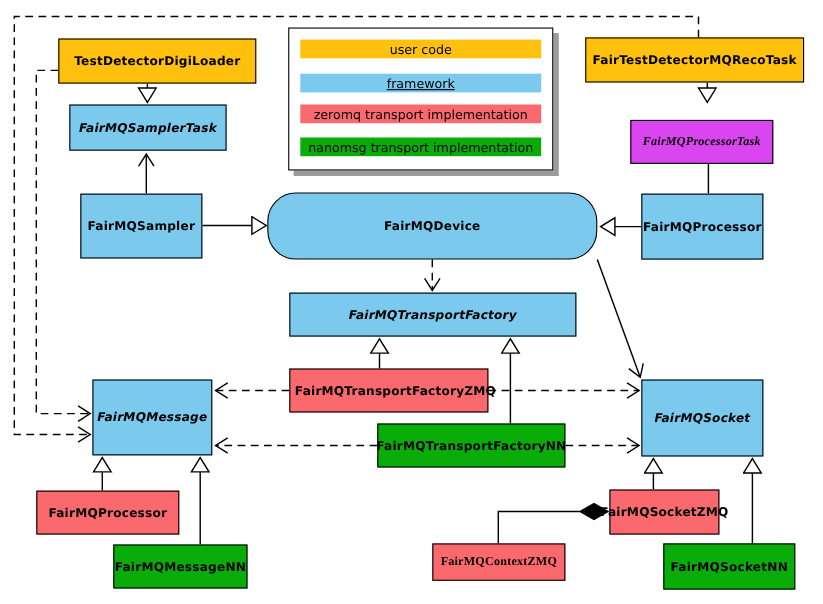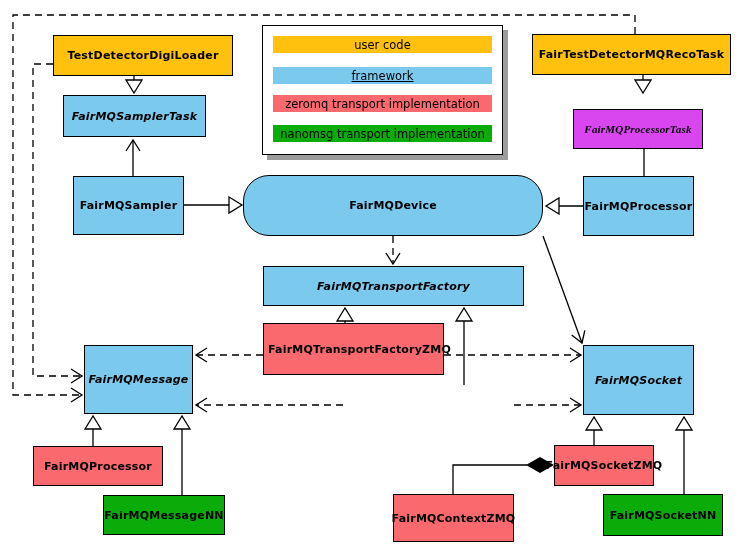--- a/index.html
+++ b/index.html
@@ -74,26 +74,27 @@
   </svg>
 
   <div class="node" style="left: 53px; top: 35px; width: 180px; height: 41px; background: rgb(255, 193, 13);">TestDetectorDigiLoader</div>
   <div class="node" style="left: 532px; top: 34px; width: 199px; height: 41px; background: rgb(255, 193, 13);">FairTestDetectorMQRecoTask</div>
   <div class="node abstract" style="left: 63px; top: 95px; width: 143px; height: 42px; background: rgb(124, 201, 238);">FairMQSamplerTask</div>
   <div class="node abstract" style="left: 573px; top: 109px; width: 130px; height: 40px; background: #d946ef; font-family: Liberation Serif, serif;">FairMQProcessorTask</div>
   <div class="node" style="left: 73px; top: 176px; width: 111px; height: 59px; background: rgb(124, 201, 238);">FairMQSampler</div>
   <div class="node" style="left: 243px; top: 175px; width: 300px; height: 61px; background: rgb(124, 201, 238); border-radius: 26px;">FairMQDevice</div>
   <div class="node" style="left: 583px; top: 176px; width: 111px; height: 60px; background: rgb(124, 201, 238);">FairMQProcessor</div>
   <div class="node abstract" style="left: 263px; top: 266px; width: 261px; height: 40px; background: rgb(124, 201, 238);">FairMQTransportFactory</div>
-  <div class="node" style="left: 263px; top: 323px; width: 181px; height: 52px; background: rgb(249, 105, 109); padding-left: 12px;">FairMQTransportFactoryZMQ</div>
+  <div class="node" style="left: 263px; top: 335px; width: 181px; height: 40px; background: rgb(249, 105, 109); padding-left: 12px;">FairMQTransportFactoryZMQ</div>
+  <div class="node" style="left: 343px; top: 385px; width: 171px; height: 40px; background: rgb(10, 172, 10);">FairMQTransportFactoryNN</div>
   <div class="node abstract" style="left: 84px; top: 345px; width: 109px; height: 69px; background: rgb(124, 201, 238);">FairMQMessage</div>
   <div class="node abstract" style="left: 583px; top: 345px; width: 111px; height: 70px; background: rgb(124, 201, 238);">FairMQSocket</div>
   <div class="node" style="left: 33px; top: 446px; width: 130px; height: 40px; background: rgb(249, 105, 109);">FairMQProcessor</div>
   <div class="node" style="left: 103px; top: 495px; width: 122px; height: 40px; background: rgb(10, 172, 10);">FairMQMessageNN</div>
-  <div class="node" style="left: 393px; top: 494px; width: 121px; height: 48px; background: rgb(249, 105, 109);">FairMQContextZMQ</div>
+  <div class="node" style="left: 393px; top: 494px; width: 121px; height: 34px; background: rgb(249, 105, 109); font-family: Liberation Serif, serif;">FairMQContextZMQ</div>
   <div class="node" style="left: 554px; top: 445px; width: 100px; height: 41px; background: rgb(249, 105, 109);">FairMQSocketZMQ</div>
   <div class="node" style="left: 603px; top: 494px; width: 120px; height: 42px; background: rgb(10, 172, 10);">FairMQSocketNN</div>
 
   <div id="legend-box">
     <div class="legend-band" style="top: 10px; background: rgb(255, 193, 13);">user code</div>
     <div class="legend-band" style="top: 41px; background: rgb(124, 201, 238); text-decoration: underline;">framework</div>
     <div class="legend-band" style="top: 69px; background: rgb(249, 105, 109);">zeromq transport implementation</div>
     <div class="legend-band" style="top: 99px; background: rgb(10, 172, 10);">nanomsg transport implementation</div>
   </div>
 

